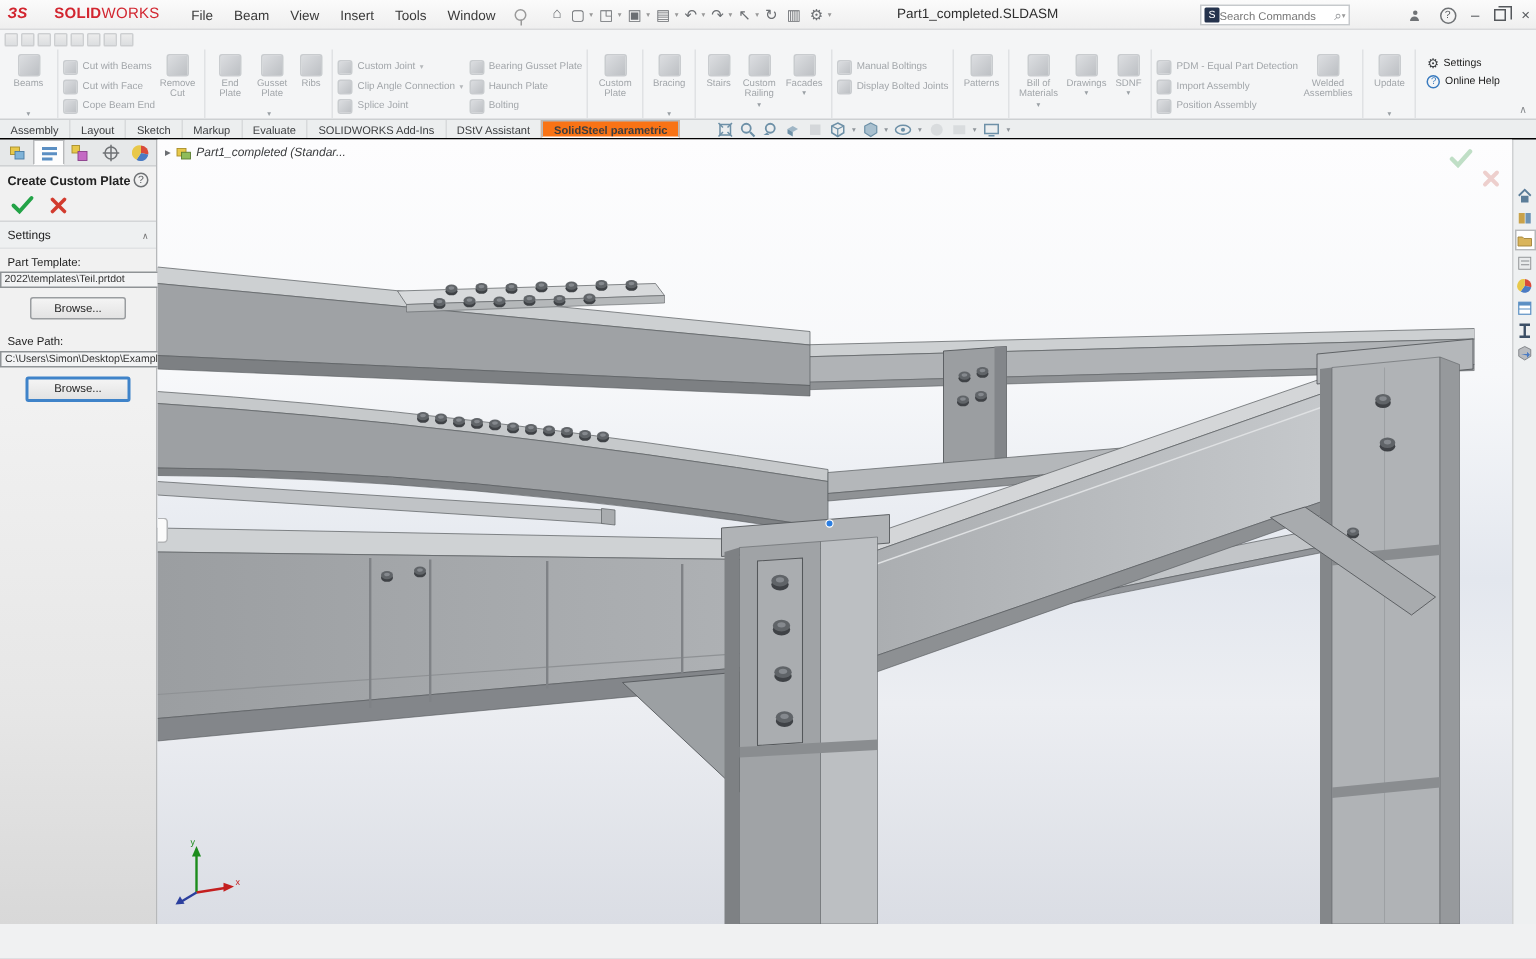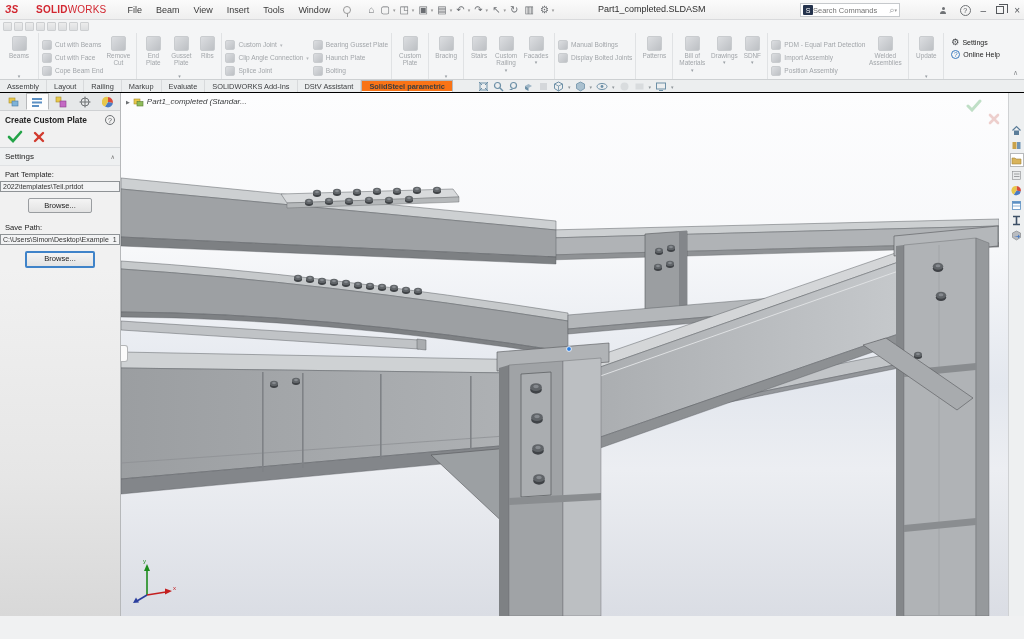--- a/index.html
+++ b/index.html
@@ -64,21 +64,21 @@
   .ribbon-collapse { position:absolute; right:6px; bottom:2px; color:#8a8d90; font-size:7px; }
   
   .tabrow { height:13px; background:#eceeef; border-bottom:1px solid #000000; display:flex; position:relative; }
   .tab { padding:0 7px; display:flex; align-items:center; font-size:7.4px; color:#3c3e40; border-right:1px solid #d8dadc; }
   .tab.active { background:#f97316; font-weight:bold; border:1px solid #b7b9bb; border-bottom:1px solid #fff; }
   .hud { position:absolute; left:478px; top:1px; display:flex; align-items:center; gap:4px; }
   .hud .c { font-size:5px; color:#9096 9b; color:#90969b; }
   .hud svg { display:block; }
   
   .main { height:523px; display:flex; }
-  .pm-panel { width:121px; background:#f1f1f1; border-right:1px solid #b6b8ba; display:flex; flex-direction:column; }
+  .pm-panel { width:105px; background:#f1f1f1; border-right:1px solid #b6b8ba; display:flex; flex-direction:column; }
   .pm-tabs { height:18px; display:flex; background:#e6e8e9; border-bottom:1px solid #cfd1d3; padding-left:2px; }
   .pm-tab { width:24px; display:flex; align-items:center; justify-content:center; }
   .pm-tab.active { background:#fdfdfd; border:1px solid #b7b9bb; border-bottom:1px solid #fdfdfd; }
   .pm-title { display:flex; align-items:center; padding:4px 5px 2px; }
   .pm-title .t { font-weight:bold; font-size:8.4px; color:#222; flex:1; }
   .pm-actions { display:flex; align-items:center; gap:10px; padding:3px 7px 4px; border-bottom:1px solid #d4d6d8; }
   .pm-sec { display:flex; align-items:center; padding:4px 5px; background:#eef0f1; border-bottom:1px solid #e0e2e4; }
   .pm-sec .t { flex:1; font-size:8px; color:#222; }
   .pm-sec .ch { font-size:6px; color:#777; }
   .pm-lbl { font-size:7.6px; color:#222; padding:4px 5px 2px; }
@@ -378,21 +378,21 @@
         </div>
       </div>
     </div>
 
     <span class="ribbon-collapse">∧</span>
   </div>
 
   <div class="tabrow">
     <div class="tab">Assembly</div>
     <div class="tab">Layout</div>
-    <div class="tab">Railing</div>
+    <div class="tab">Sketch</div>
     <div class="tab">Markup</div>
     <div class="tab">Evaluate</div>
     <div class="tab">SOLIDWORKS Add-Ins</div>
     <div class="tab">DStV Assistant</div>
     <div class="tab active">SolidSteel parametric</div>
 
     <div class="hud">
       <svg width="11" height="11">
           <rect x="2" y="2" width="7" height="7" fill="none" stroke="#6d90a7" stroke-width="1"></rect>
           <path d="M1,1 L4,4 M10,10 L7,7 M10,1 L7,4 M1,10 L4,7" stroke="#6d90a7" stroke-width="1"></path>

